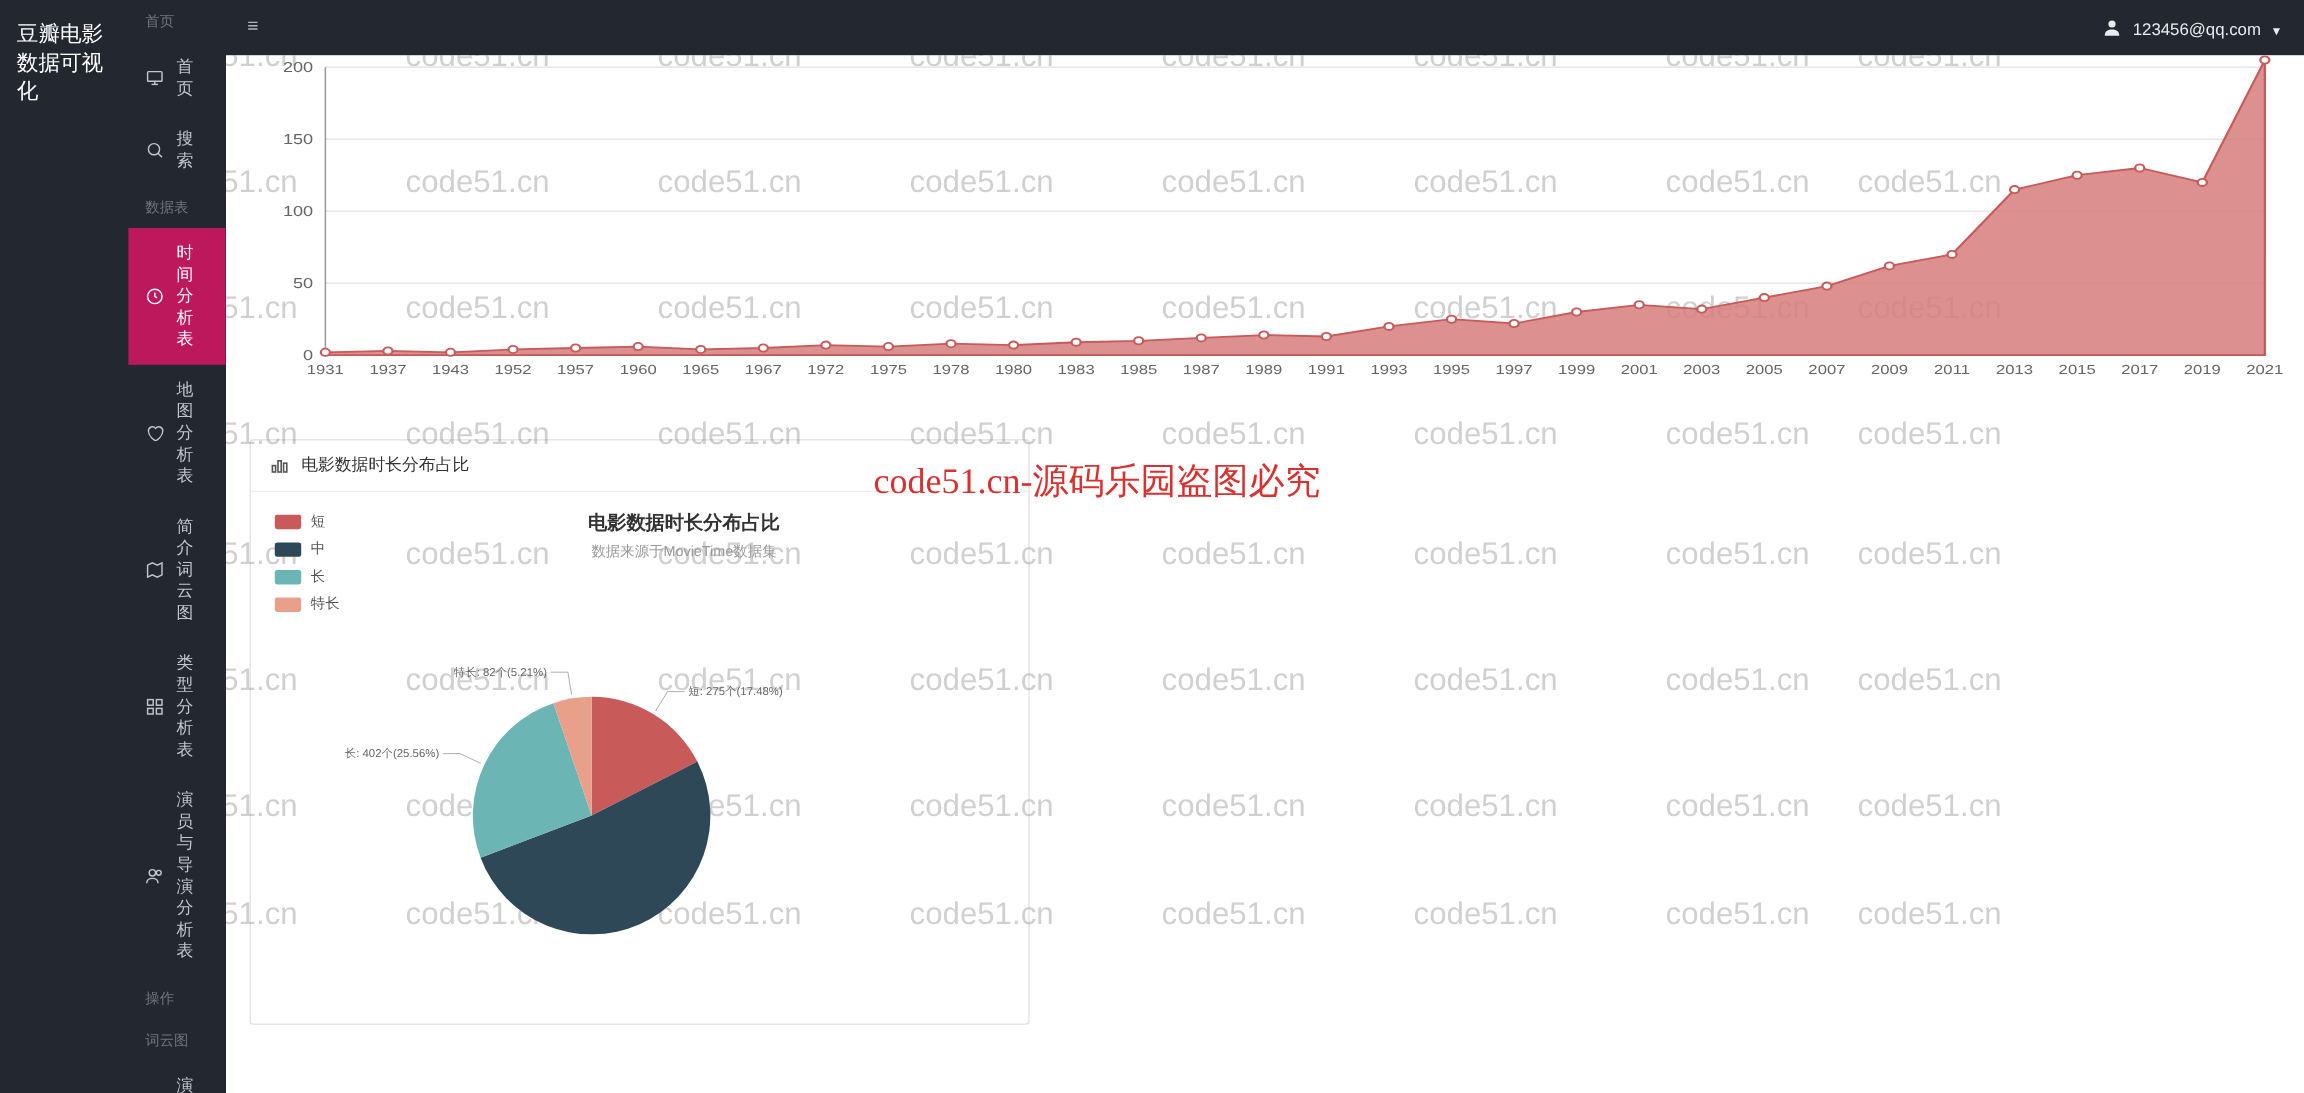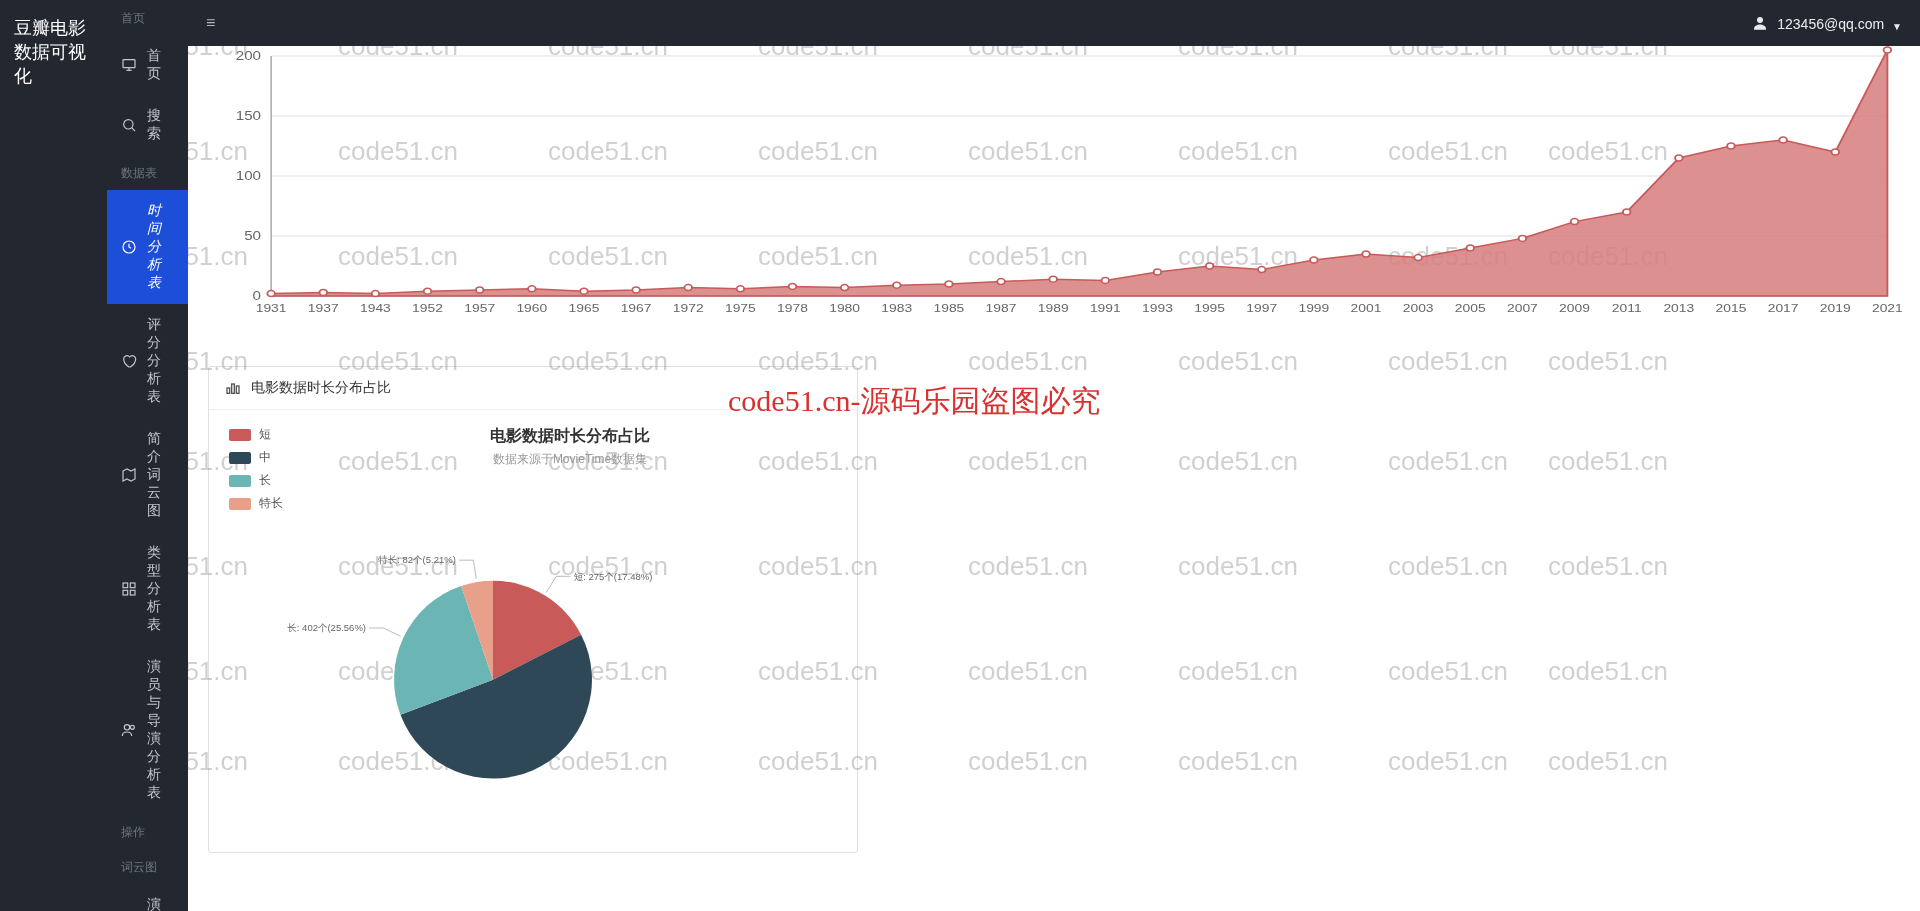--- a/index.html
+++ b/index.html
@@ -4,21 +4,21 @@
 <style>
 * { margin: 0; padding: 0; box-sizing: border-box; }
 body { font-family: "Microsoft YaHei", Arial, sans-serif; background: #f5f5f5; overflow: hidden; }
 
 .app { display: flex; height: 100vh; }
 
 .sidebar { width: 188px; background: #232830; color: #adb5bd; display: flex; flex-direction: row; overflow-y: auto; }
 .sidebar-brand { color: #fff; font-size: 18px; font-weight: 500; padding: 16px 14px 18px; }
 .sidebar-section { font-size: 12px; color: #6c757d; padding: 10px 14px 8px; }
 .sidebar-item { display: flex; align-items: center; gap: 10px; padding: 12px 14px; font-size: 14px; cursor: pointer; color: #c0c6ce; }
-.sidebar-item.active { background: #1d4ed8; color: #fff; font-style: italic; }
+.sidebar-item.active { background: #be185d; color: #fff; }
 .sidebar-item .icon { width: 16px; height: 16px; display: inline-flex; align-items: center; justify-content: center; }
 
 .main { flex: 1; display: flex; flex-direction: column; background: #fff; overflow: hidden; }
 .topbar { height: 46px; background: #232830; display: flex; align-items: center; justify-content: space-between; padding: 0 18px; color: #e9ecef; }
 .hamburger { cursor: pointer; font-size: 16px; color: #adb5bd; }
 .user-area { display: flex; align-items: flex-end; gap: 8px; font-size: 14px; cursor: pointer; }
 .user-area .avatar-icon { width: 18px; height: 18px; }
 
 .content { flex: 1; overflow-y: auto; padding: 0 20px 20px; position: relative; }
 
@@ -88,21 +88,21 @@
             </svg>
           </span>
           <span>时间分析表</span>
         </div>
         <div class="sidebar-item">
           <span class="icon">
             <svg viewBox="0 0 24 24" fill="none" stroke="currentColor" stroke-width="1.8" width="16" height="16">
               <path d="M12 21s-8-5-8-12a5 5 0 0 1 9-3 5 5 0 0 1 9 3c0 7-8 12-8 12z"></path>
             </svg>
           </span>
-          <span>评分分析表</span>
+          <span>地图分析表</span>
         </div>
         <div class="sidebar-item">
           <span class="icon">
             <svg viewBox="0 0 24 24" fill="none" stroke="currentColor" stroke-width="1.8" width="16" height="16">
               <polygon points="3 6 9 3 15 6 21 3 21 18 15 21 9 18 3 21"></polygon>
             </svg>
           </span>
           <span>简介词云图</span>
         </div>
         <div class="sidebar-item">

